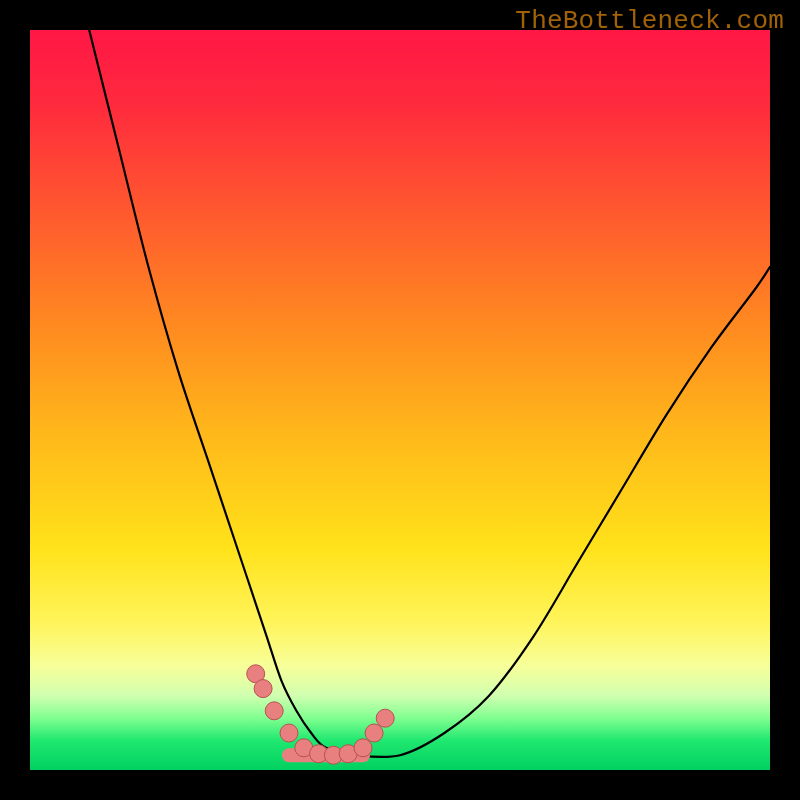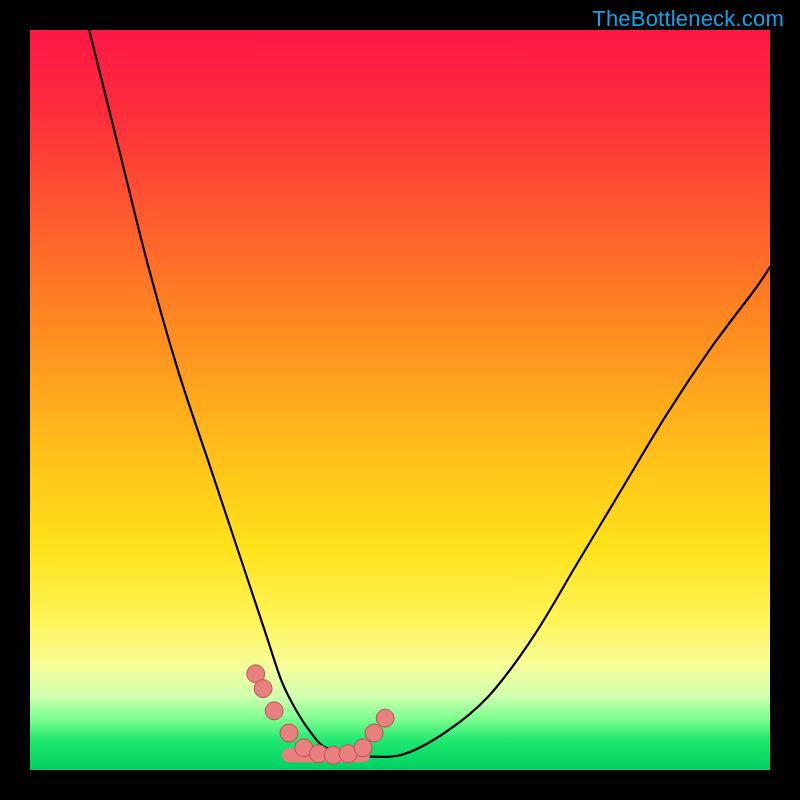--- a/index.html
+++ b/index.html
@@ -37,25 +37,25 @@
       #d0ffb0 90%,
       #80ff90 93%,
       #20e870 96%,
       #00d060 100%
     );
   }
   .watermark {
     position: absolute;
     top: 6px;
     right: 16px;
-    color: #0ea5e9;
-    font-size: 22px;
+    color: #a16207;
+    font-size: 26px;
     font-weight: 500;
     letter-spacing: 0.2px;
-    font-family: Liberation Sans, sans-serif;
+    font-family: Liberation Mono, monospace;
   }
   svg.curve {
     position: absolute;
     left: 0;
     top: 0;
     width: 740px;
     height: 740px;
     overflow: visible;
   }
   .curve-path {

